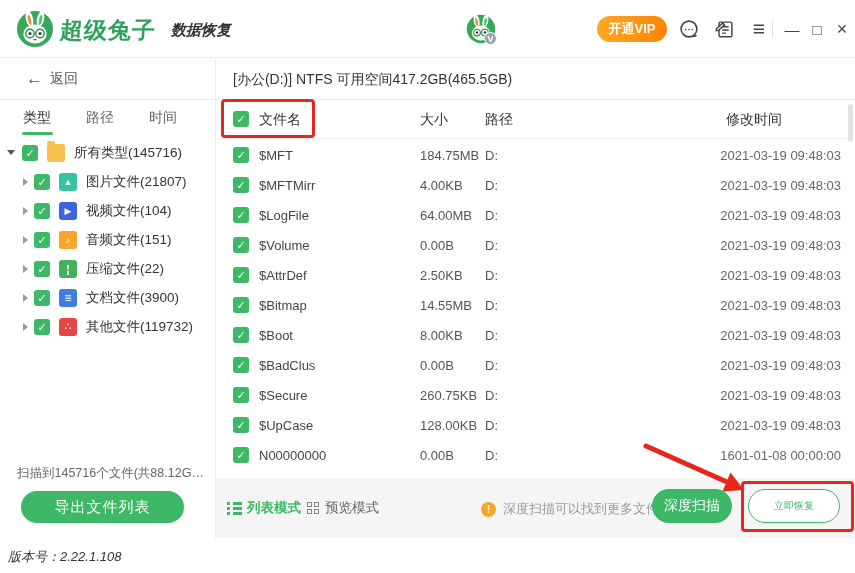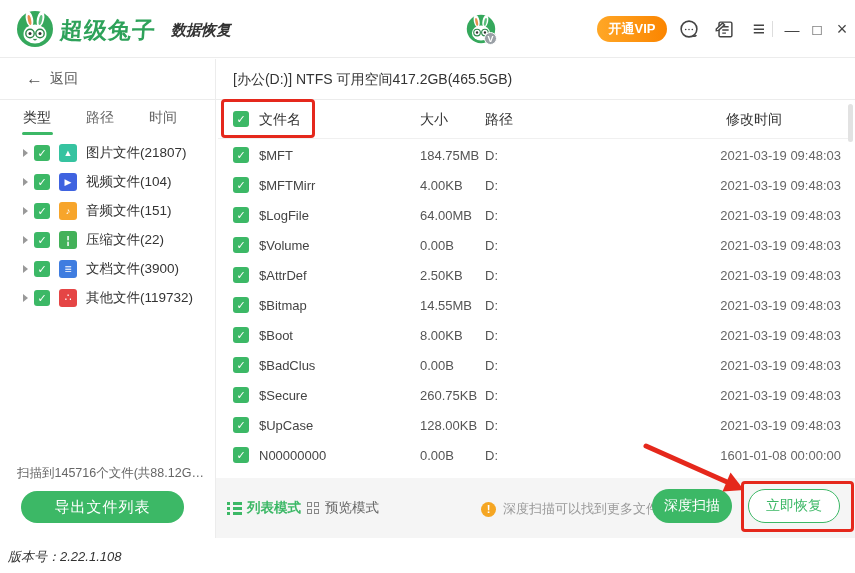--- a/index.html
+++ b/index.html
@@ -99,21 +99,21 @@
     background-position:0 0,0 5px,0 10px,6px 0,6px 5px,6px 10px; }
   #preview-mode { position:absolute; left:91px; top:21px; display:flex; align-items:center; gap:5px; color:#666; font-size:13.5px; cursor:pointer; }
   .grid-ic { width:13px; height:13px; display:grid; grid-template-columns:5px 5px; grid-template-rows:5px 5px; gap:2px; }
   .grid-ic i { border:1.5px solid #888; display:block; }
   #scan-hint { position:absolute; left:265px; top:22px; display:flex; align-items:center; gap:7px; }
   #warn-icon { width:15px; height:15px; border-radius:50%; background:#f5a623; color:#fff; font-size:11px; font-weight:700; display:flex; align-items:center; justify-content:center; }
   #hint-text { font-size:13px; color:#999; }
   #deepscan-btn { position:absolute; left:436px; top:11px; width:80px; height:34px; border-radius:17px; background:#3cb866;
     color:#fff; font-size:14px; display:flex; align-items:center; justify-content:center; cursor:pointer; }
   #recover-btn { position:absolute; left:532px; top:11px; width:92px; height:34px; border-radius:17px; background:#fff;
-    border:1px solid #3cb866; color:#3cb866; font-size:14px; display:flex; align-items:center; justify-content:center; cursor:pointer; }
+    border:1px solid #3cb866; color:#3cb866; font-size:10px; display:flex; align-items:center; justify-content:center; cursor:pointer; }
 
   
   #status-bar { position:absolute; left:0; top:538px; width:855px; height:35px; background:#fff;font-style:italic; }
   #version { position:absolute; left:8px; top:10px; font-size:13px; color:#333; }
 
   
   .anno-box { position:absolute; border:3px solid #e5281c; border-radius:4px; pointer-events:none; }
   #anno-filename { left:221px; top:99px; width:94px; height:39px; }
   #anno-recover { left:741px; top:481px; width:113px; height:51px; }
   #anno-arrow { position:absolute; left:638px; top:438px; pointer-events:none; }
@@ -190,20 +190,26 @@
   <div id="v-divider"></div>
 
   <div id="side-tabs">
     <span class="side-tab active" id="tab-type">类型</span>
     <span class="side-tab" id="tab-path">路径</span>
     <span class="side-tab" id="tab-time">时间</span>
     <div id="tab-underline"></div>
   </div>
 
   <div id="tree">
+    <div class="tree-item root">
+      <span class="caret-down"></span>
+      <span class="cb"></span>
+      <span class="fic ic-folder"></span>
+      <span class="tree-label">所有类型(145716)</span>
+    </div>
     <div class="tree-item child">
       <span class="caret-right"></span>
       <span class="cb"></span>
       <span class="fic ic-image">▲</span>
       <span class="tree-label">图片文件(21807)</span>
     </div>
     <div class="tree-item child">
       <span class="caret-right"></span>
       <span class="cb"></span>
       <span class="fic ic-video">▶</span>

